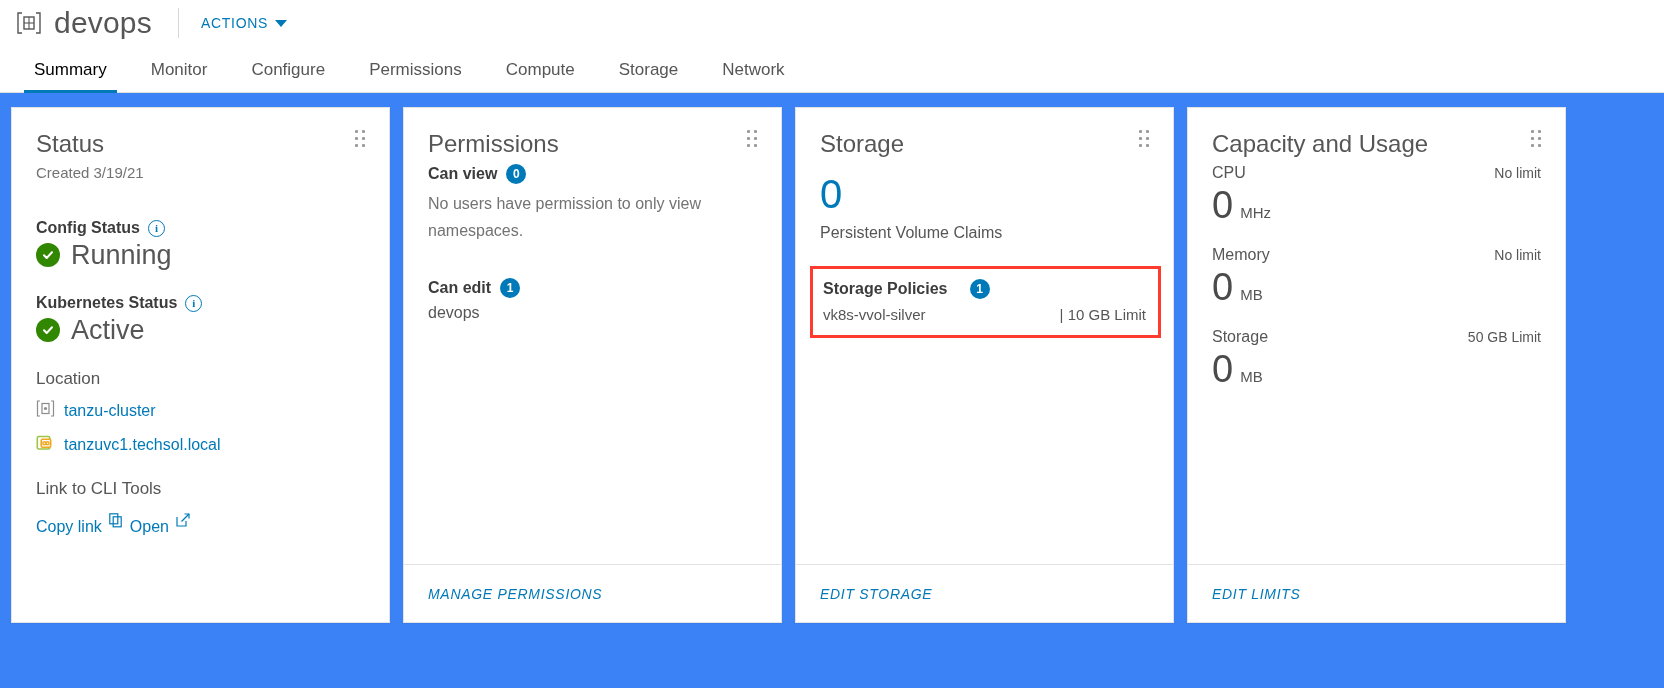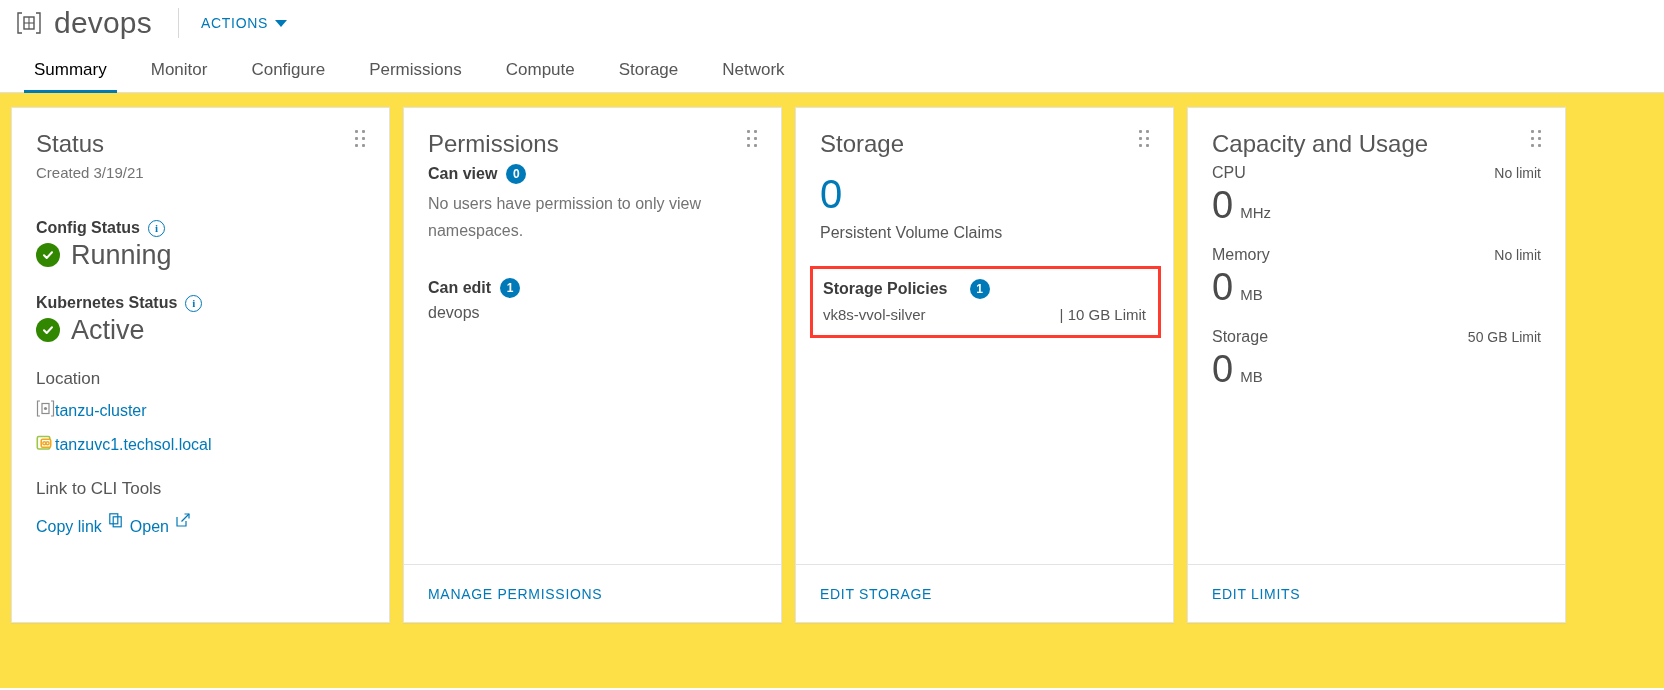--- a/index.html
+++ b/index.html
@@ -2,21 +2,21 @@
 <html><head>
 <meta charset="utf-8">
 <style>
   * { box-sizing: border-box; margin: 0; padding: 0; }
   html, body {
     width: 1664px; height: 690px;
     background: #ffffff;
     font-family: "Liberation Sans", sans-serif;
     overflow: hidden;
   }
-  .page { position: relative; width: 1664px; height: 688px; background: #fde047; }
+  .page { position: relative; width: 1664px; height: 688px; background: #3b82f6; }
 
   
   .header {
     height: 46px; background: #ffffff;
     display: flex; align-items: center; padding-left: 14px;
   }
   .obj-icon {
     width: 30px; height: 28px; margin-right: 10px; position: relative;
     display: flex; align-items: center; justify-content: center;
     color: #565656;
@@ -70,21 +70,21 @@
   .drag-handle {
     position: absolute; top: 22px; right: 20px;
     width: 14px; height: 14px; display: grid;
     grid-template-columns: repeat(2, 4px); grid-template-rows: repeat(3, 4px);
     gap: 3px; cursor: move;
   }
   .drag-handle i { width: 3px; height: 3px; background: #9a9a9a; border-radius: 1px; display:block; }
 
   .card-footer {
     height: 58px; border-top: 1px solid #e3e3e3;
-    display: flex; align-items: center; padding-left: 24px;
+    display: flex; align-items: center; padding-left: 24px; font-style: italic;
   }
   .footer-link {
     color: #0079b8; font-size: 14px; letter-spacing: .7px; cursor: pointer;
   }
 
   
   .created { font-size: 15px; color: #737373; margin-bottom: 38px; }
   .field-label {
     font-size: 16px; color: #3c3c3c; font-weight: 600;
     display: flex; align-items: center; gap: 8px; margin-bottom: 3px;
@@ -98,21 +98,21 @@
   }
   .status-row { display: flex; align-items: center; gap: 11px; margin-bottom: 24px; }
   .check-badge {
     width: 24px; height: 24px; border-radius: 50%; background: #318700;
     display: flex; align-items: center; justify-content: center; flex: none;
   }
   .check-badge svg { display: block; }
   .status-text { font-size: 27px; color: #565656; font-weight: 400; line-height: 30px; }
 
   .loc-title { font-size: 17px; color: #565656; margin-bottom: 11px; }
-  .loc-row { display: flex; align-items: center; margin-bottom: 13px; }
+  .loc-row { display: flex; align-items: center; gap: 9px; margin-bottom: 13px; }
   .loc-link { color: #0079b8; font-size: 16px; cursor: pointer; }
   .cli-title { font-size: 17px; color: #565656; margin: 24px 0 9px 0; }
   .cli-links { display: flex; align-items: center; gap: 7px; font-size: 16px; }
   .cli-links a { color: #0079b8; text-decoration: none; cursor: pointer; margin-top: 10px; }
 
   
   .perm-head {
     font-size: 16px; color: #3c3c3c; font-weight: 600;
     display: flex; align-items: center; gap: 9px; margin-bottom: 6px;
   }

